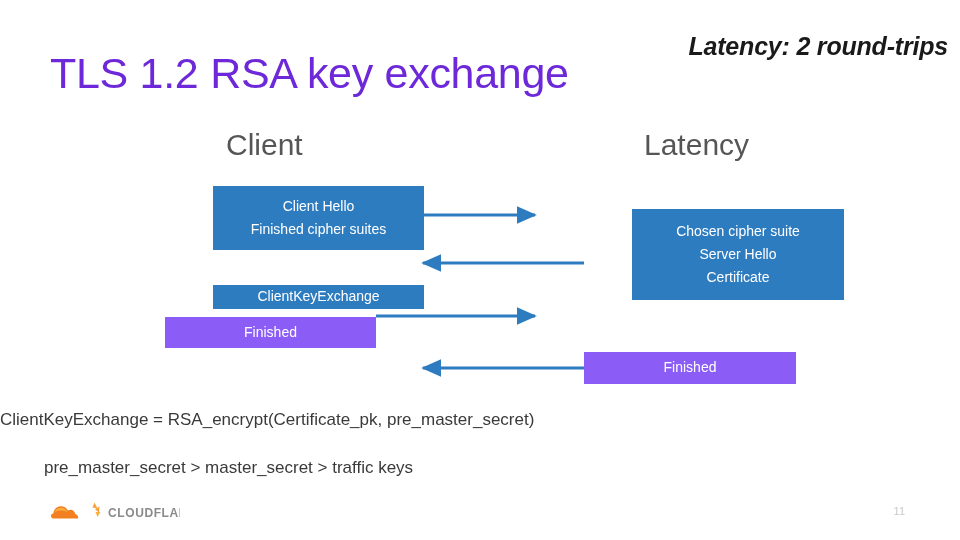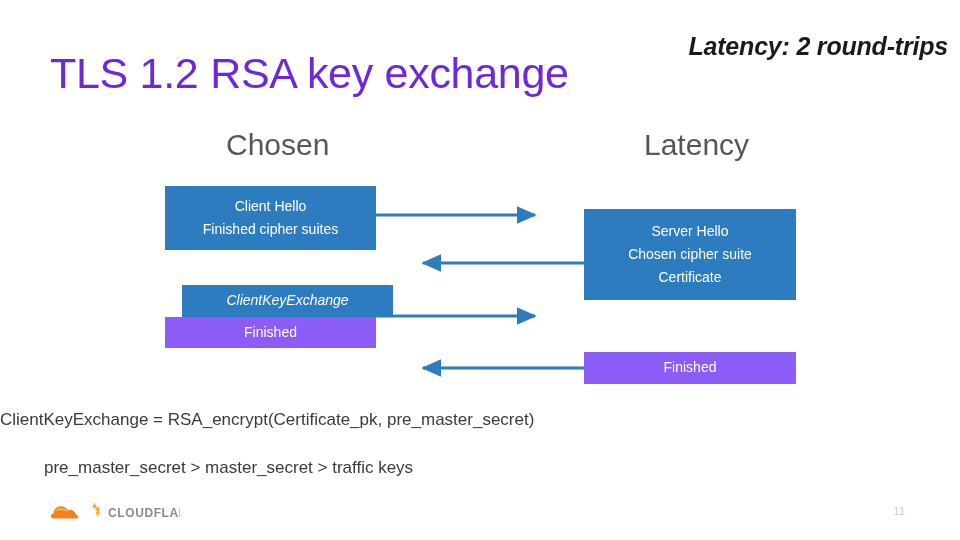--- a/index.html
+++ b/index.html
@@ -63,27 +63,27 @@
     box-sizing: border-box;
     display: flex;
     flex-direction: column;
     align-items: center;
     justify-content: center;
     color: #ffffff;
     font-size: 14px;
     line-height: 1.65;
     text-align: center;
   }
-  .msgbox.blue   { background: #2E7CC0; }
+  .msgbox.blue   { background: #2E7CC0; margin-left: 48px; }
   .msgbox.orange { background: #8b5cf6; align-items: center; }
   .msgbox .line { display: block; width: 100%; }
 
   #box-client-hello      { left: 165px; top: 186px; width: 211px; height: 64px; }
   #box-server-hello      { left: 584px; top: 209px; width: 212px; height: 91px; }
-  #box-client-key-exch   { left: 182px; top: 285px; width: 211px; height: 32px; font-style: italic; }
+  #box-client-key-exch   { left: 165px; top: 285px; width: 211px; height: 24px; }
   #box-client-finished   { left: 165px; top: 317px; width: 211px; height: 31px; }
   #box-server-finished   { left: 584px; top: 352px; width: 212px; height: 32px; }
 
   
   .arrow-layer {
     position: absolute;
     left: 0; top: 0;
     width: 960px; height: 540px;
     pointer-events: none;
   }
@@ -119,21 +119,21 @@
 </style>
 </head>
 <body>
 
 <div class="slide">
 
   <div class="slide-title">TLS 1.2 RSA key exchange</div>
 
   <div class="latency-note">Latency: 2 round-trips</div>
 
-  <div class="col-header client">Chosen</div>
+  <div class="col-header client">Client</div>
   <div class="col-header server">Latency</div>
 
   <svg class="arrow-layer" viewBox="0 0 960 540" xmlns="http://www.w3.org/2000/svg">
     <defs>
       <marker id="arrowhead-right" markerWidth="7" markerHeight="7" refX="6" refY="3.2" orient="auto" markerUnits="strokeWidth">
         <path d="M0,0.3 L6.6,3.2 L0,6.1 z" fill="#2E7CC0"></path>
       </marker>
       <marker id="arrowhead-left" markerWidth="7" markerHeight="7" refX="6" refY="3.2" orient="auto" markerUnits="strokeWidth">
         <path d="M0,0.3 L6.6,3.2 L0,6.1 z" fill="#2E7CC0"></path>
       </marker>
@@ -143,22 +143,22 @@
     <line x1="376" y1="316" x2="535" y2="316" stroke="#2E7CC0" stroke-width="3" marker-end="url(#arrowhead-right)"></line>
     <line x1="584" y1="368" x2="423" y2="368" stroke="#2E7CC0" stroke-width="3" marker-end="url(#arrowhead-left)"></line>
   </svg>
 
   <div class="msgbox blue" id="box-client-hello">
     <span class="line">Client Hello</span>
     <span class="line">Finished cipher suites</span>
   </div>
 
   <div class="msgbox blue" id="box-server-hello">
+    <span class="line">Chosen cipher suite</span>
     <span class="line">Server Hello</span>
-    <span class="line">Chosen cipher suite</span>
     <span class="line">Certificate</span>
   </div>
 
   <div class="msgbox blue" id="box-client-key-exch">
     <span class="line">ClientKeyExchange</span>
   </div>
 
   <div class="msgbox orange" id="box-client-finished">
     <span class="line">Finished</span>
   </div>

